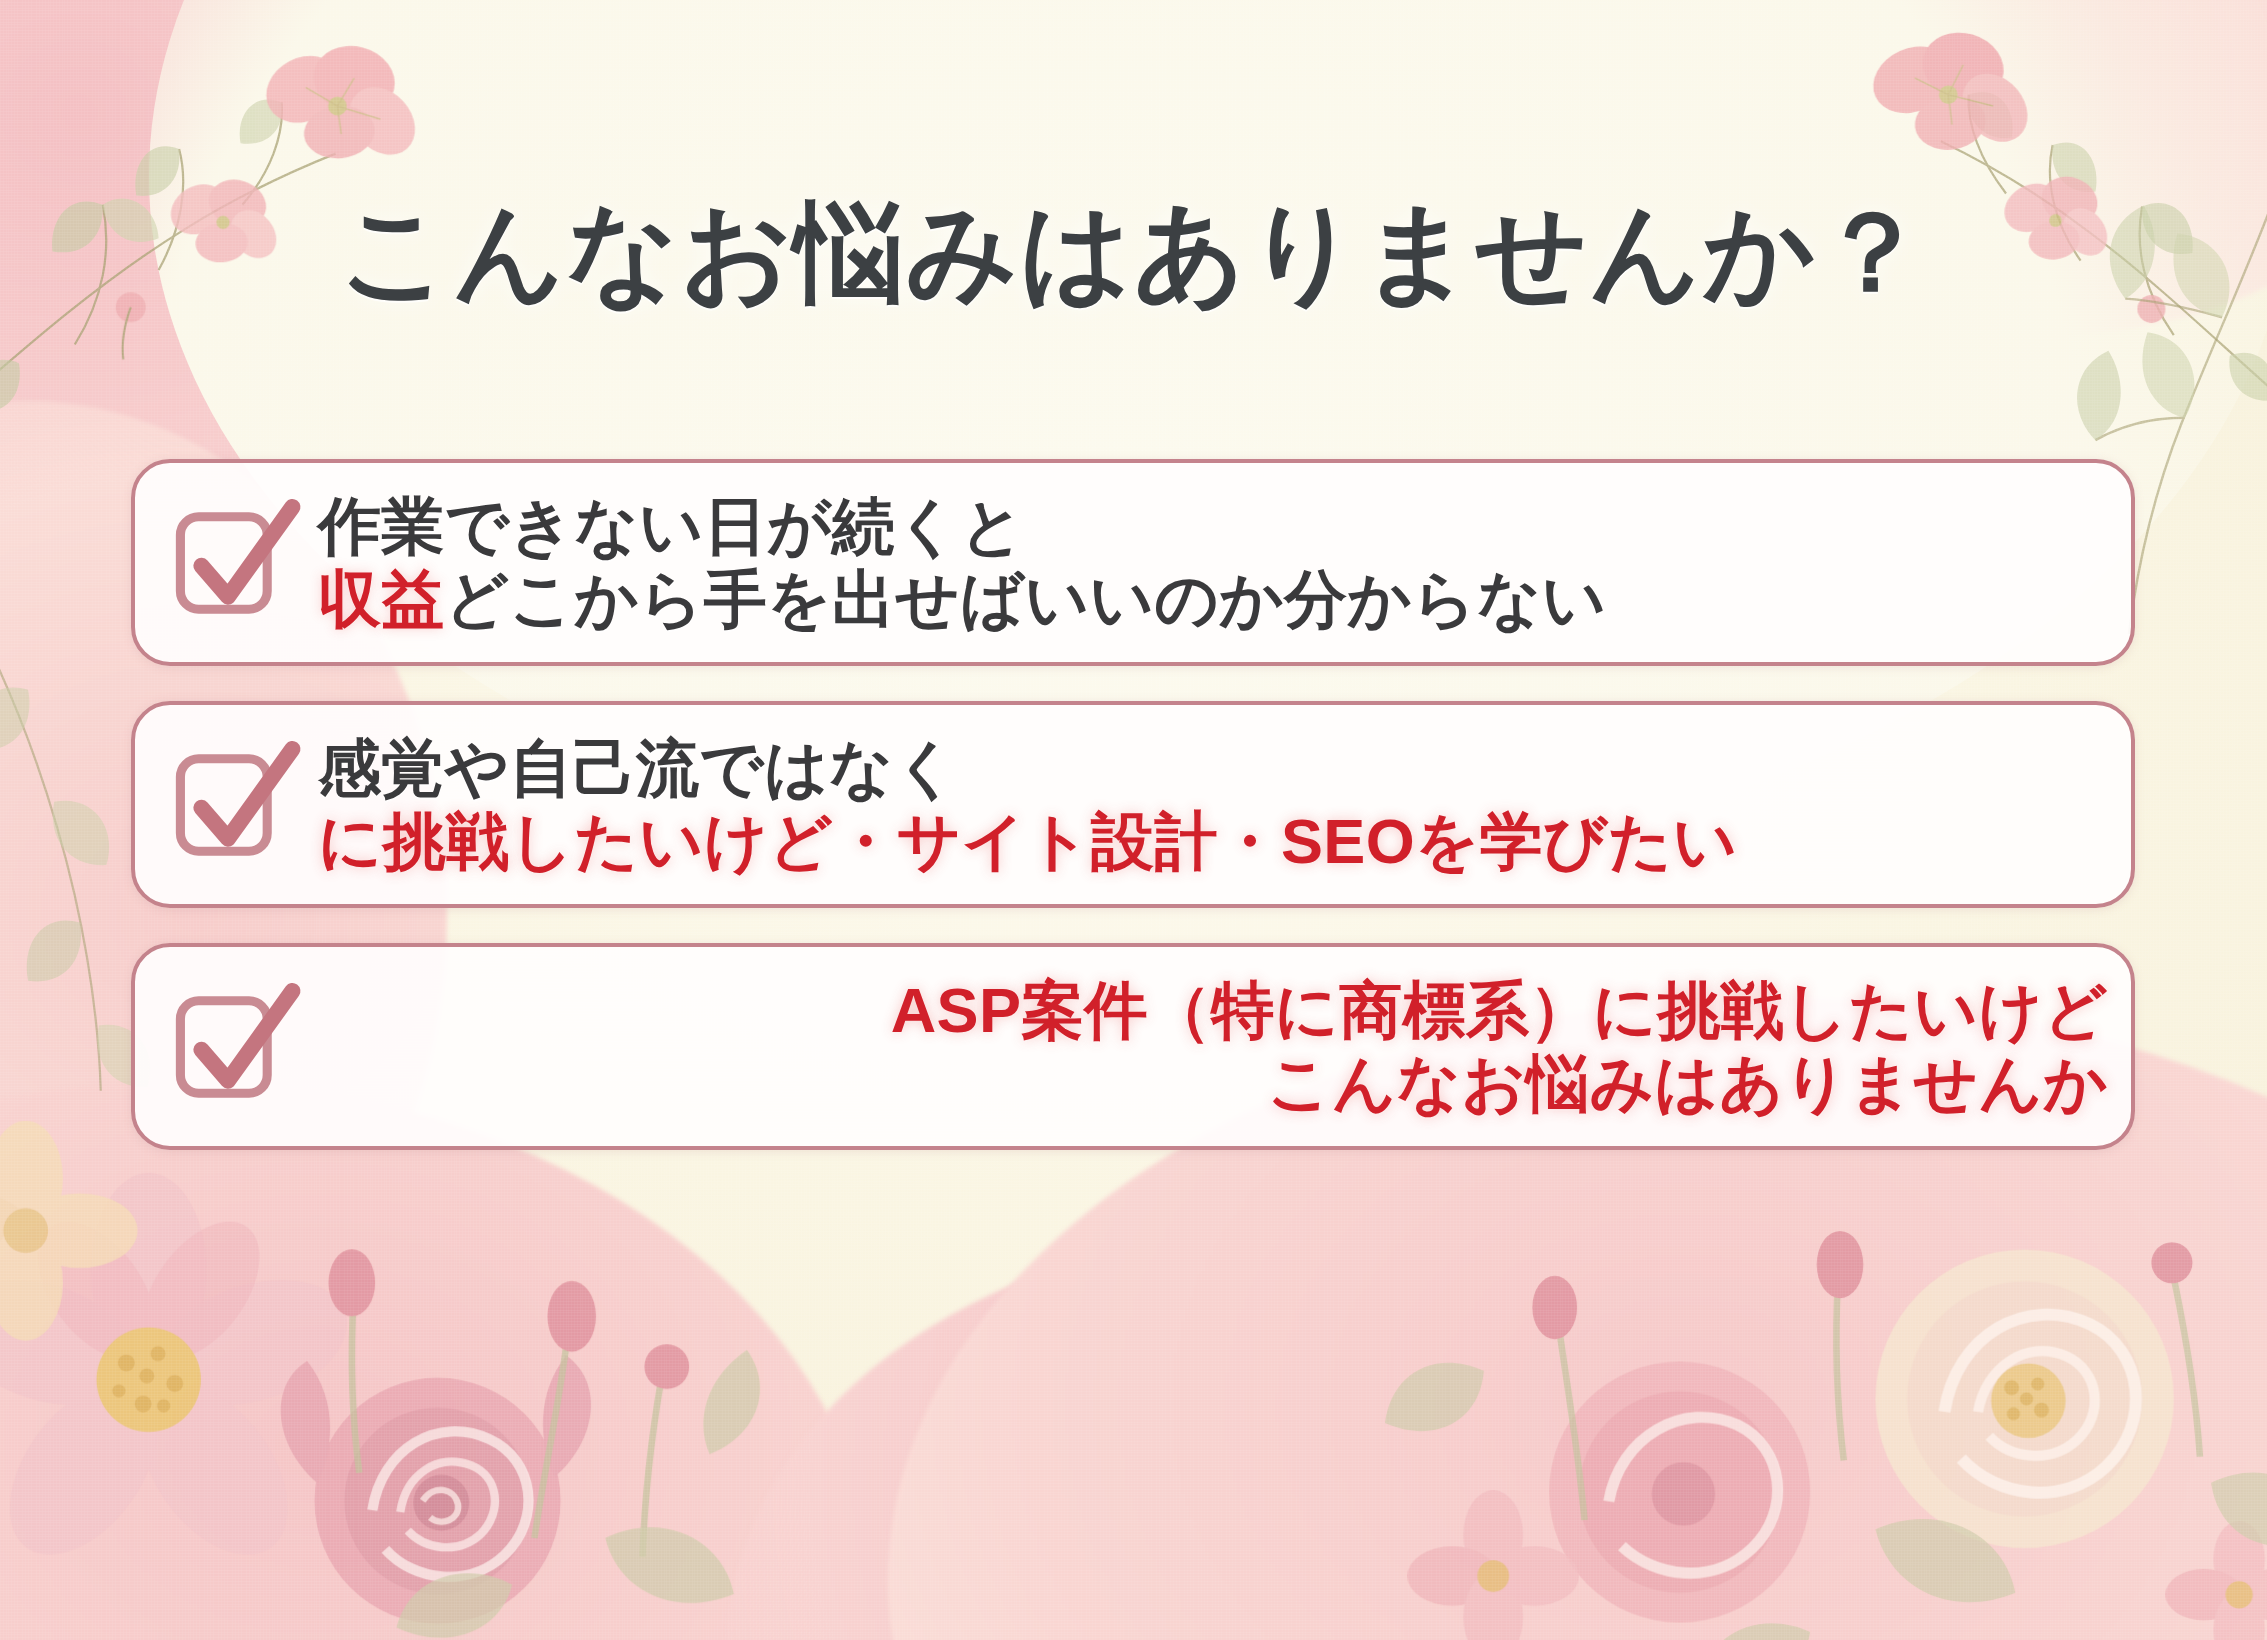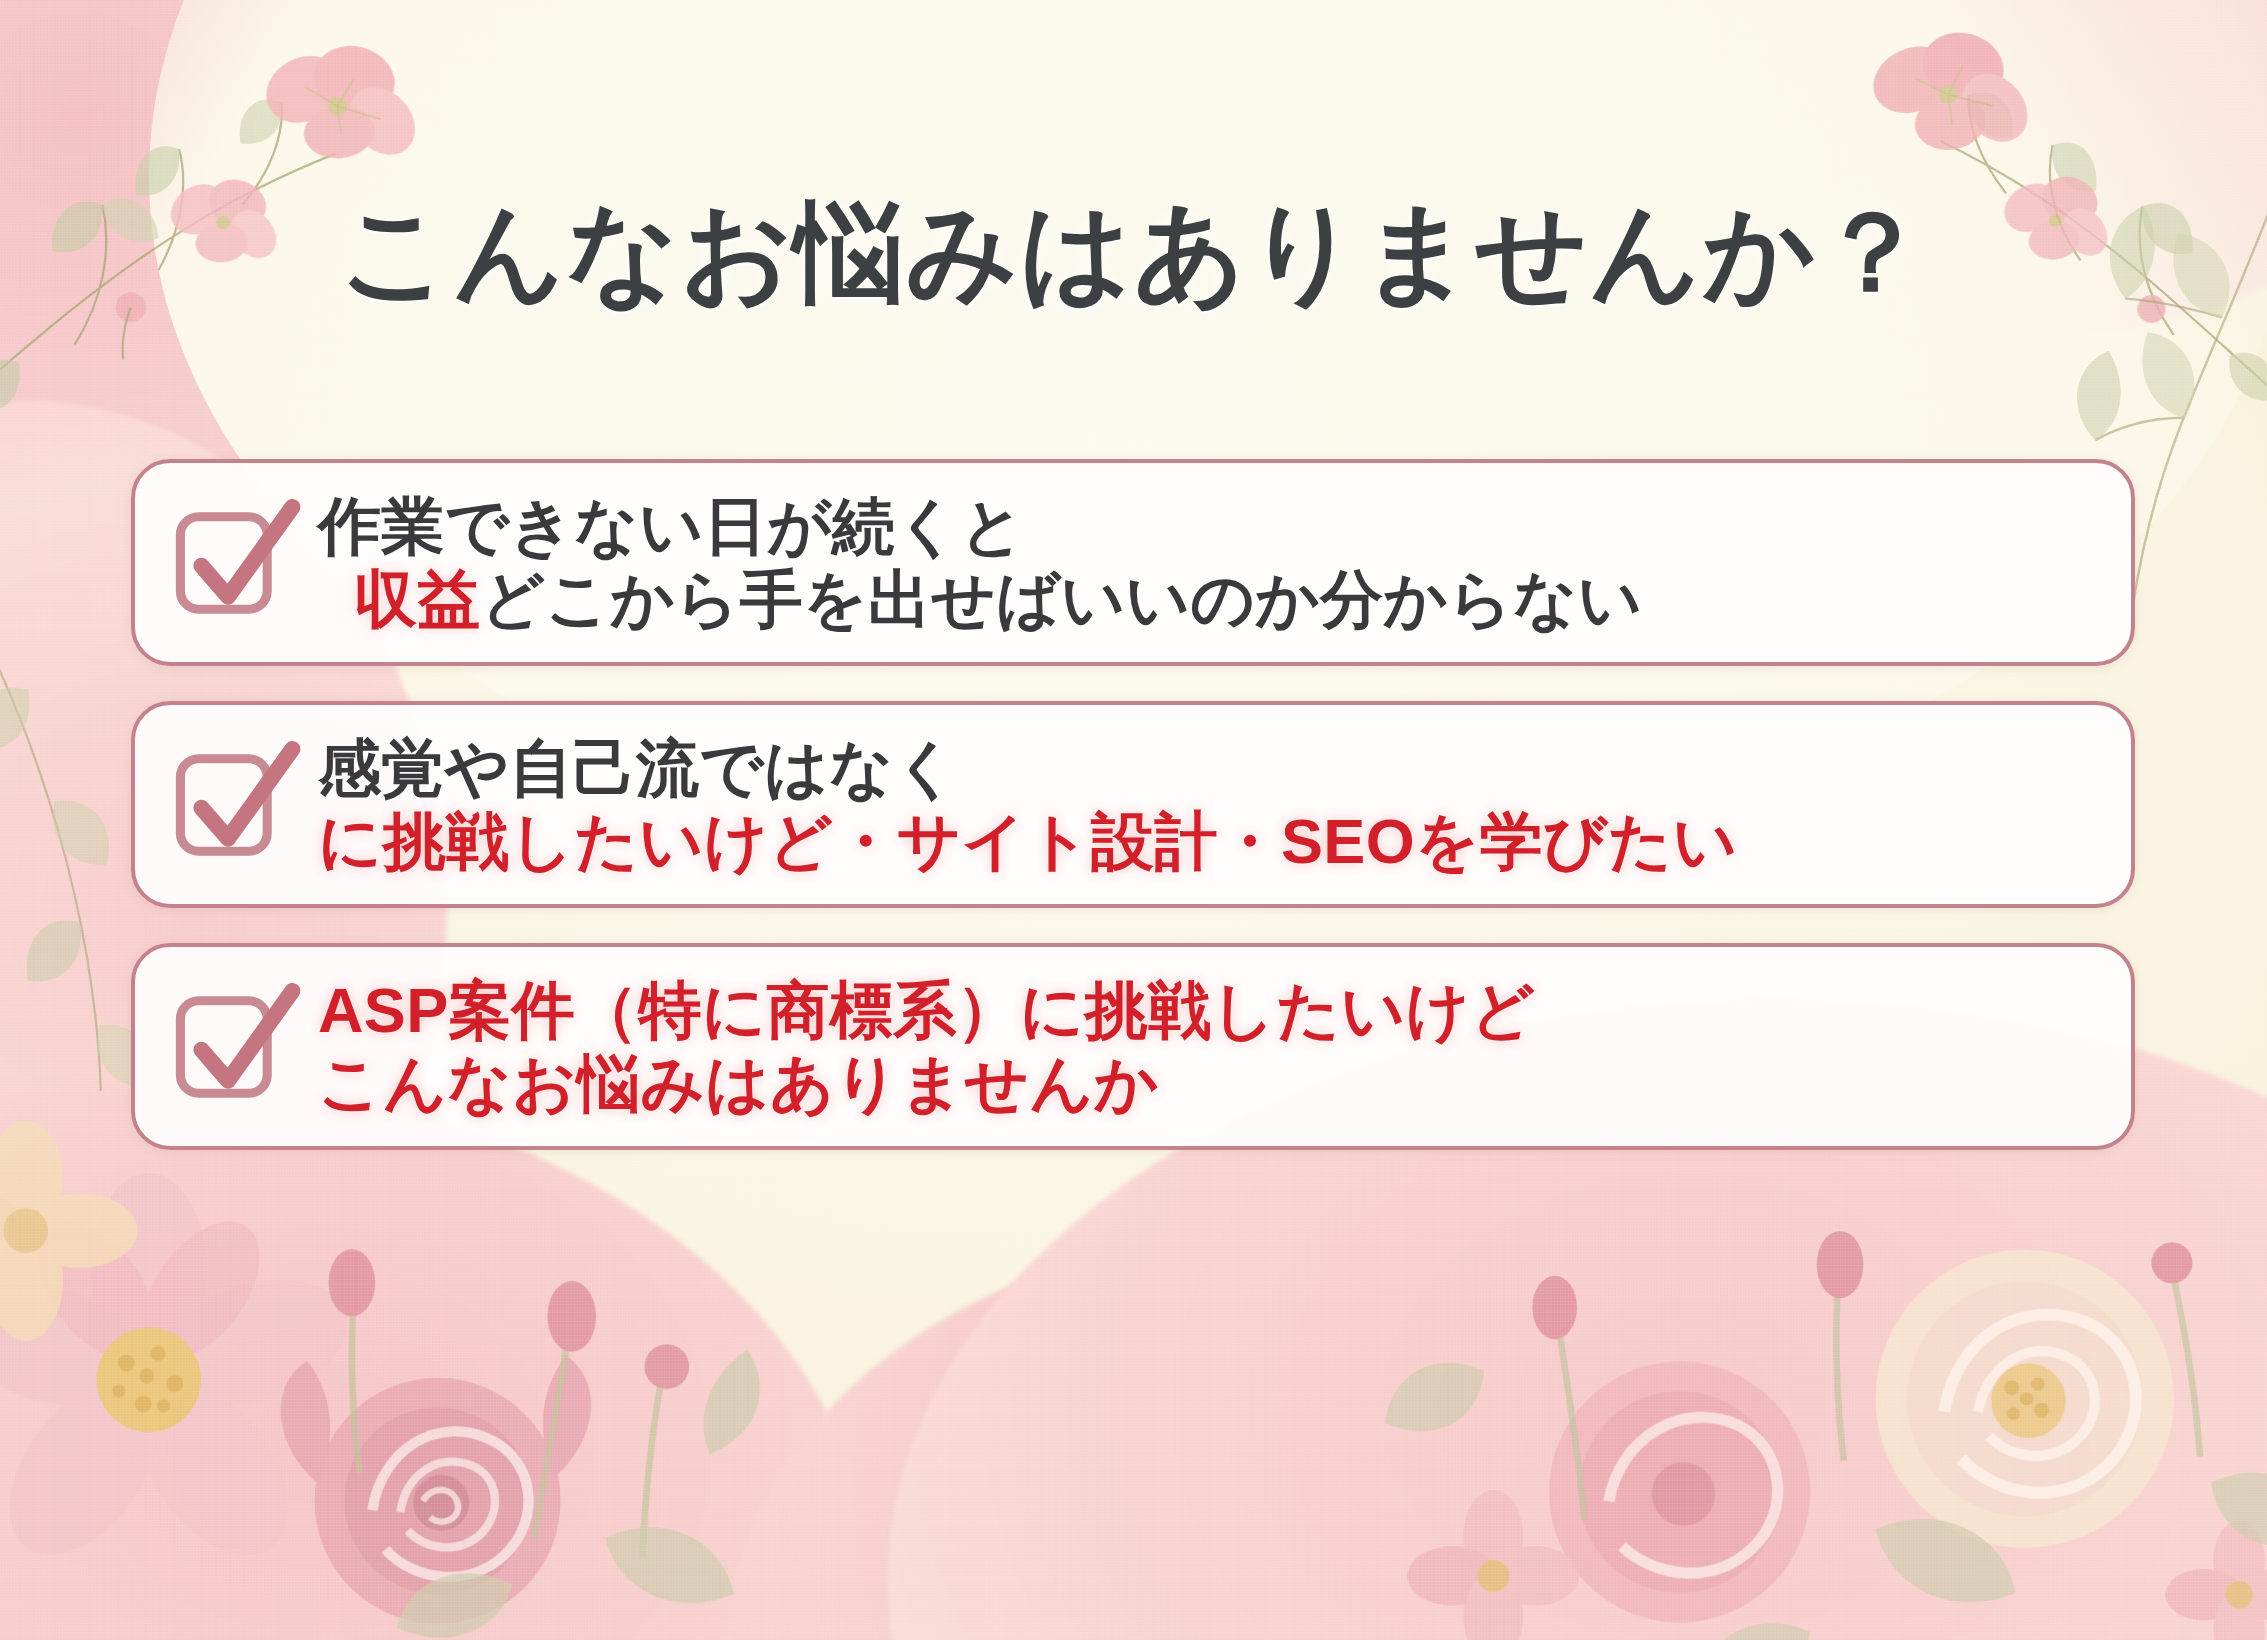--- a/index.html
+++ b/index.html
@@ -91,21 +91,21 @@
     position:relative;
     box-sizing:border-box;
     height:207px;
     margin-bottom:35px;
     border:4.7px solid #c4838c;
     border-radius:39px;
     background:rgba(255,253,253,.93);
     box-shadow:0 1.9px 9.3px rgba(180,130,135,.16);
     display:flex;align-items:center;
   }
-  .card:last-child{margin-bottom:0;}
+  .card:last-child{margin-bottom:0;text-align:right;}
 
   .check{
     position:relative;
     flex:0 0 auto;
     width:140px;height:140px;
     margin-left:30px;margin-right:13px;
   }
   .check svg{display:block;width:100%;height:100%;}
 
   .lines{
@@ -124,21 +124,20 @@
   }
   .ln.red{
     color:#d1202a;
     font-weight:800;
     text-shadow:0 0 13px rgba(226,70,70,.30), 0 1.9px 0 rgba(255,255,255,.45);
   }
   .ln .red{
     color:#d1202a;
     font-weight:800;
     text-shadow:0 0 11.2px rgba(226,70,70,.25);
-    margin-left:36px;
   }
 </style>
 </head>
 <body>
 
 <div class="slide">
 
   <div class="bg-base"></div>
   <div class="blob blob-tl"></div>
   <div class="blob blob-tl2"></div>

